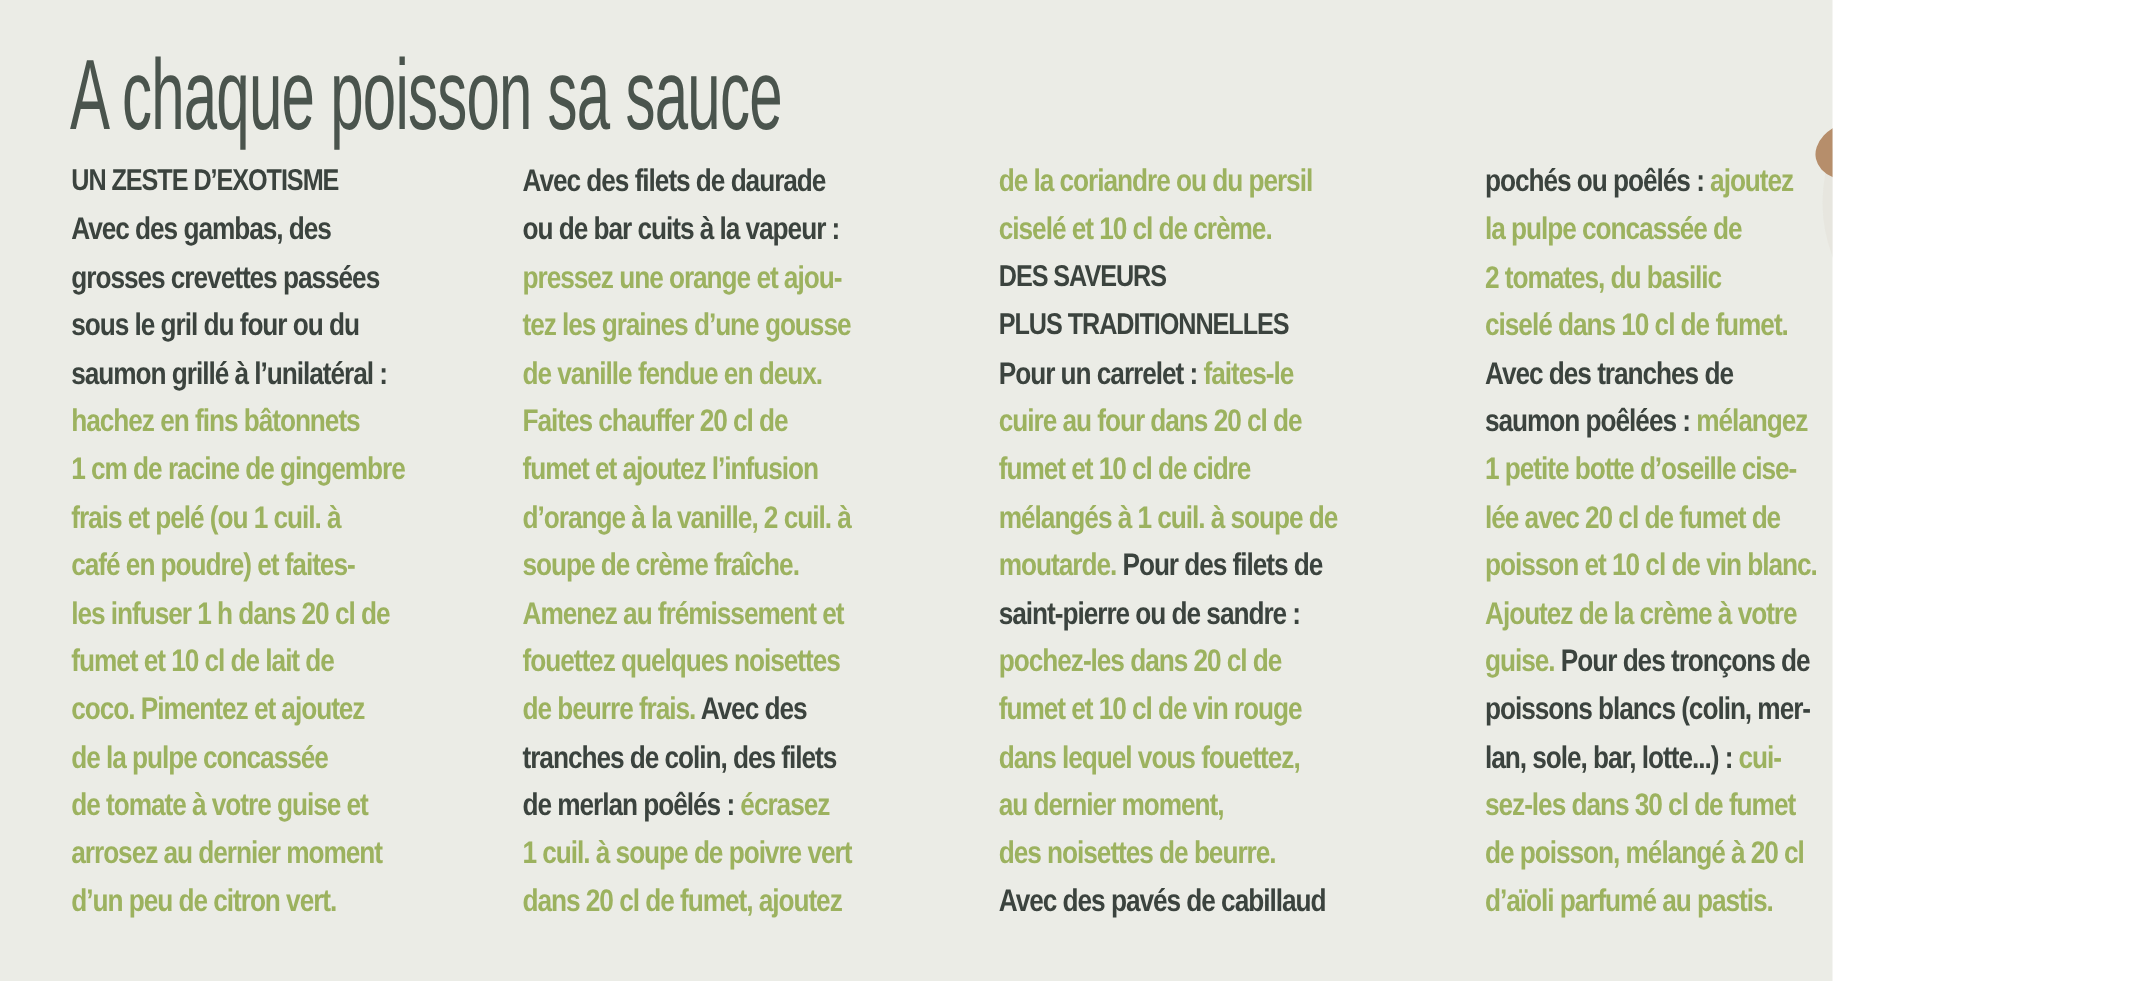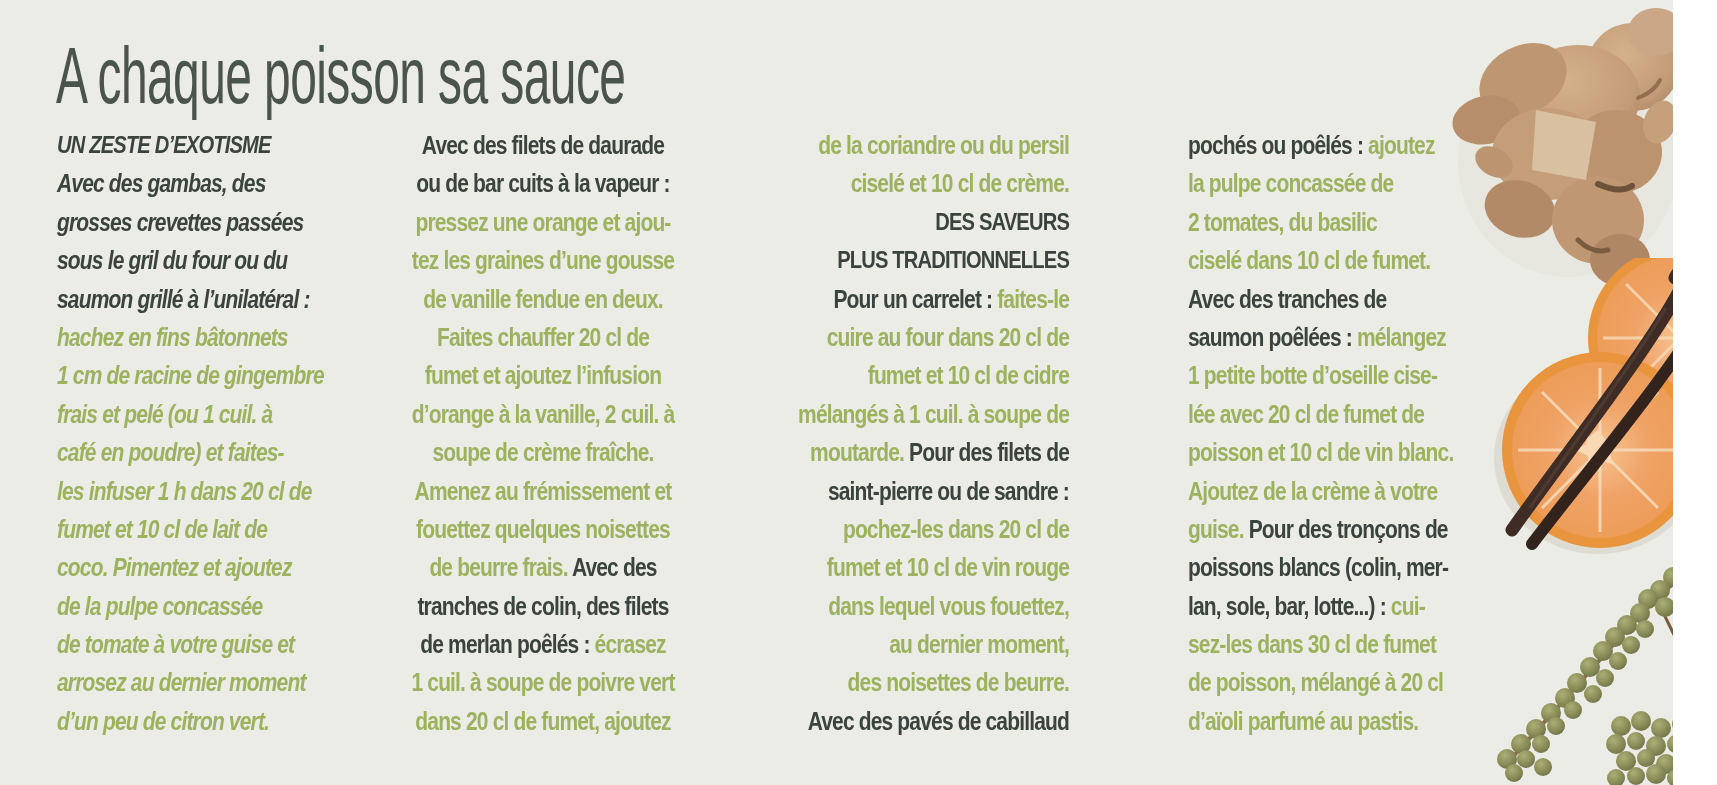--- a/index.html
+++ b/index.html
@@ -1,36 +1,36 @@
 <!DOCTYPE html>
 <html><head>
 <meta charset="utf-8">
 <style>
   html,body{margin:0;padding:0;}
   .page{
     position:relative;
-    width:1673px;height:785px;
+    width:1466px;height:785px;
     background:#ebece6;
     overflow:hidden;
     font-family:"Liberation Sans", sans-serif;
   }
   .title{
     position:absolute;left:56px;top:36px;
     margin:0;font-weight:400;
     font-size:80px;line-height:80px;
     color:#4a544d;
     letter-spacing:-1px;
     transform:scaleX(0.60);transform-origin:left top;
     white-space:nowrap;
   }
   .col{
     position:absolute;top:126px;
     width:350px;
   }
-  .c1{left:57px;font-style:italic;} .c2{left:396px;text-align:center;} .c3{left:775px;text-align:right;} .c4{left:1188px;}
+  .c1{left:57px;} .c2{left:418px;} .c3{left:799px;} .c4{left:1188px;}
   .line{
     white-space:nowrap;
     font-weight:700;
     font-size:25px;
     letter-spacing:-1px;
     line-height:38.4px;
     height:38.4px;
     transform:scaleX(0.84);transform-origin:left top;
   }
   .line.caps{font-size:24px;}

